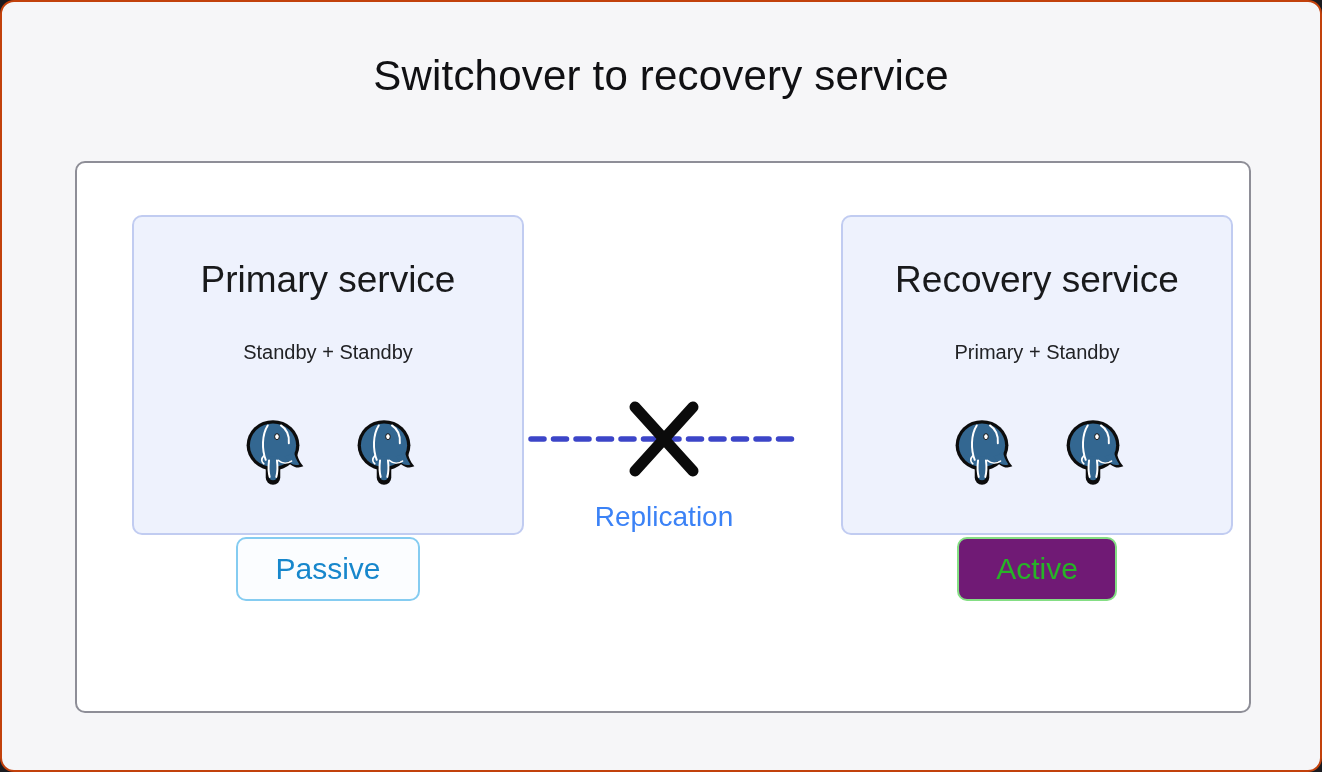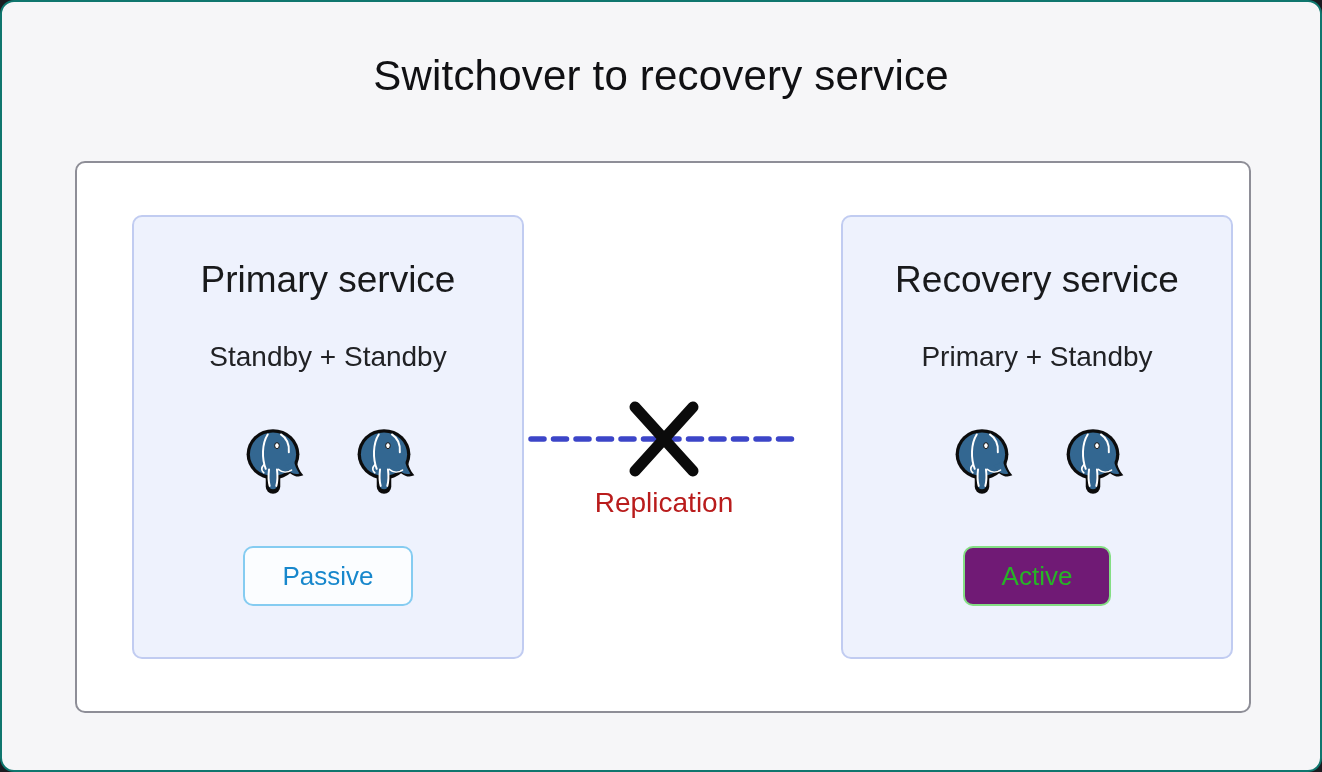--- a/index.html
+++ b/index.html
@@ -6,21 +6,21 @@
   body {
     width: 1322px; height: 772px;
     background: #1b1b20;
     font-family: "Liberation Sans", sans-serif;
     position: relative;
     overflow: hidden;
   }
   .frame {
     position: absolute; inset: 0;
     background: #f6f6f8;
-    border: 2px solid #0f766e;
+    border: 2px solid #c2410c;
     border-radius: 14px;
     box-sizing: border-box;
   }
   .diagram-title {
     position: absolute;
     left: 0; right: 0; top: 50px;
     text-align: center;
     font-size: 42px;
     font-weight: 500;
     letter-spacing: 0.2px;
@@ -31,54 +31,54 @@
     left: 73px; top: 159px;
     width: 1176px; height: 552px;
     background: #ffffff;
     border: 2px solid #8e8e97;
     border-radius: 10px;
     box-sizing: border-box;
   }
   .service-card {
     position: absolute;
     top: 52px;
-    width: 392px; height: 444px;
+    width: 392px; height: 320px;
     background: #eef2fd;
     border: 2px solid #c1ccf1;
     border-radius: 10px;
     box-sizing: border-box;
     display: flex;
     flex-direction: column;
     align-items: center;
   }
   .service-card.left  { left: 55px; }
   .service-card.right { left: 764px; }
   .card-title {
     margin-top: 42px;
     font-size: 37px;
     line-height: 1.15;
     color: #191a1c;
   }
   .card-subtitle {
     margin-top: 38px;
-    font-size: 28px;
+    font-size: 20px;
     line-height: 1.2;
     color: #212225;
   }
   .node-row {
     margin-top: 54px;
     display: flex;
     gap: 45px;
     align-items: flex-start;
   }
   .pg-icon { width: 66px; height: 69px; display: block; }
   .status-badge {
     margin-top: 50px;
     display: inline-block;
-    font-size: 26px;
+    font-size: 30px;
     line-height: 1;
     padding: 15px 37px;
     border-radius: 10px;
     border: 2px solid;
     box-sizing: border-box;
   }
   .badge-passive {
     color: #1787cc;
     border-color: #85ccf1;
     background: #fbfdff;
@@ -93,26 +93,26 @@
     left: 451px; top: 273px;
     width: 276px; height: 6px;
   }
   .cross-wrap {
     position: absolute;
     left: 545px; top: 236px;
     width: 84px; height: 80px;
   }
   .replication-label {
     position: absolute;
-    left: 477px; top: 314px;
+    left: 477px; top: 328px;
     width: 220px;
     text-align: center;
     font-size: 28px;
     line-height: 52px;
-    color: #b91c1c;
+    color: #3b82f6;
   }
 </style>
 </head>
 <body>
 
 <svg width="0" height="0" style="position:absolute">
   <defs>
     <symbol id="pg-elephant" viewBox="0 0 100 104">
       <g fill="#0c0c0c">
         <ellipse cx="50" cy="41" rx="40" ry="38"></ellipse>

